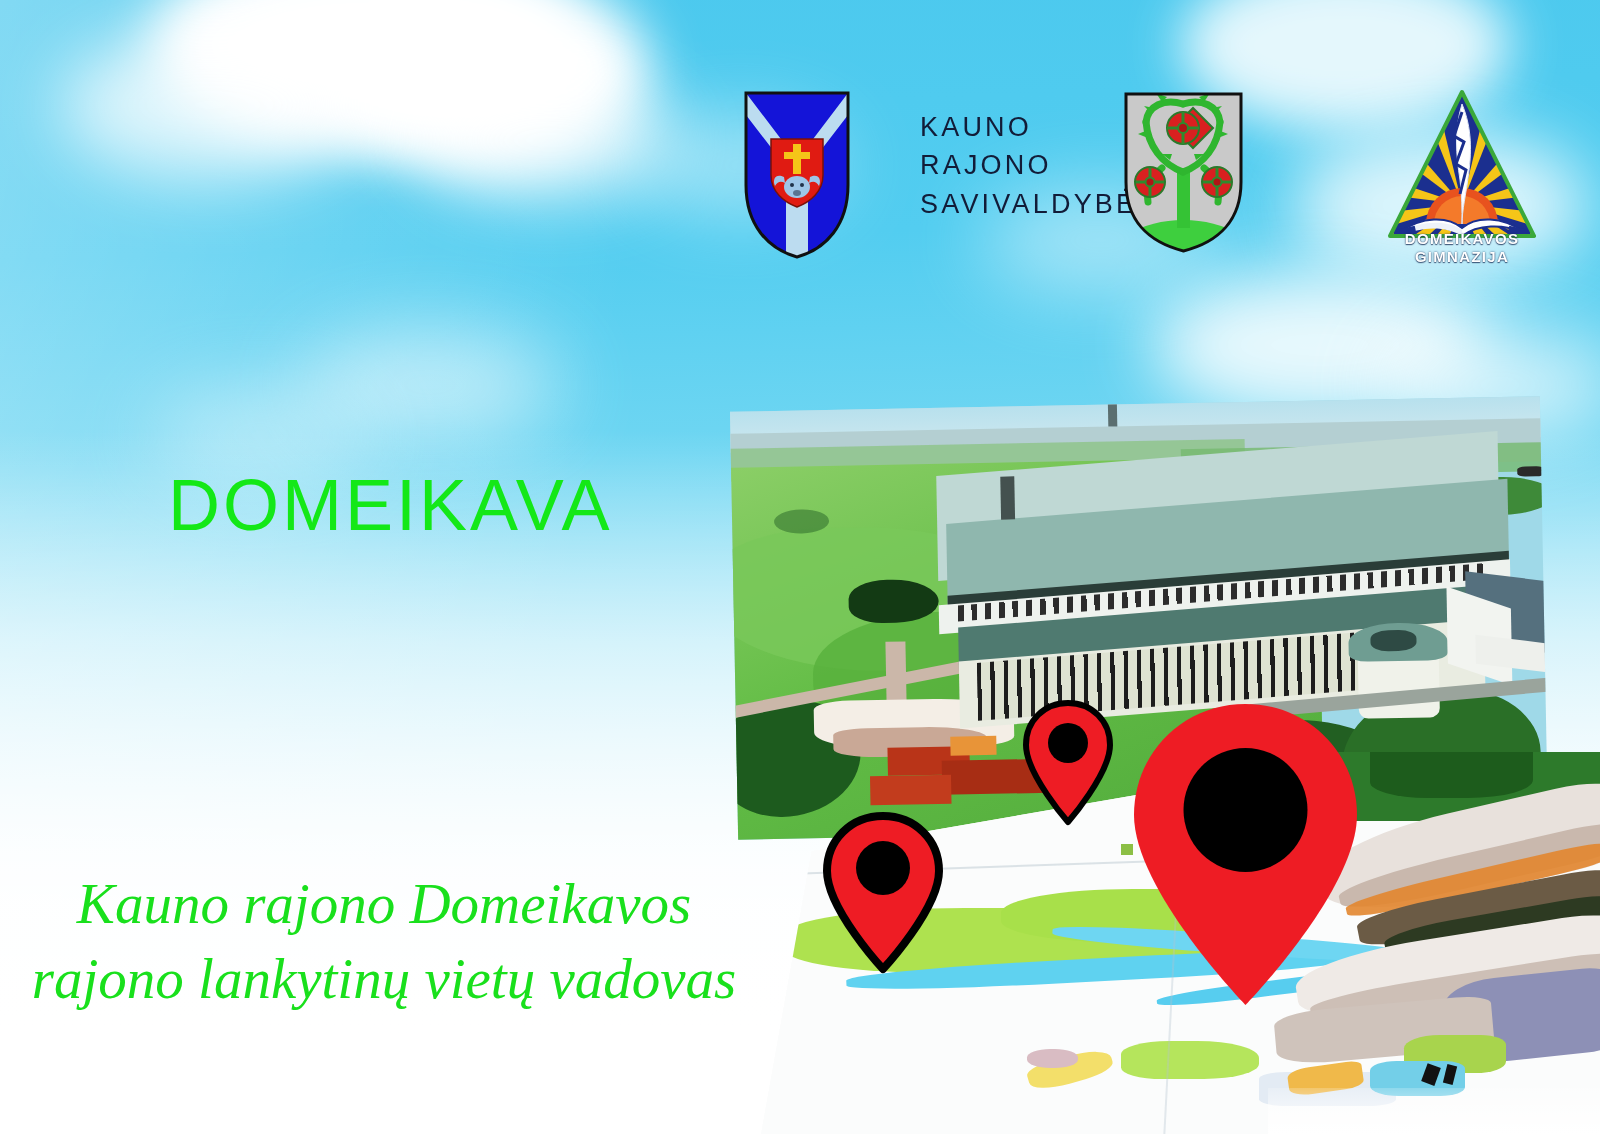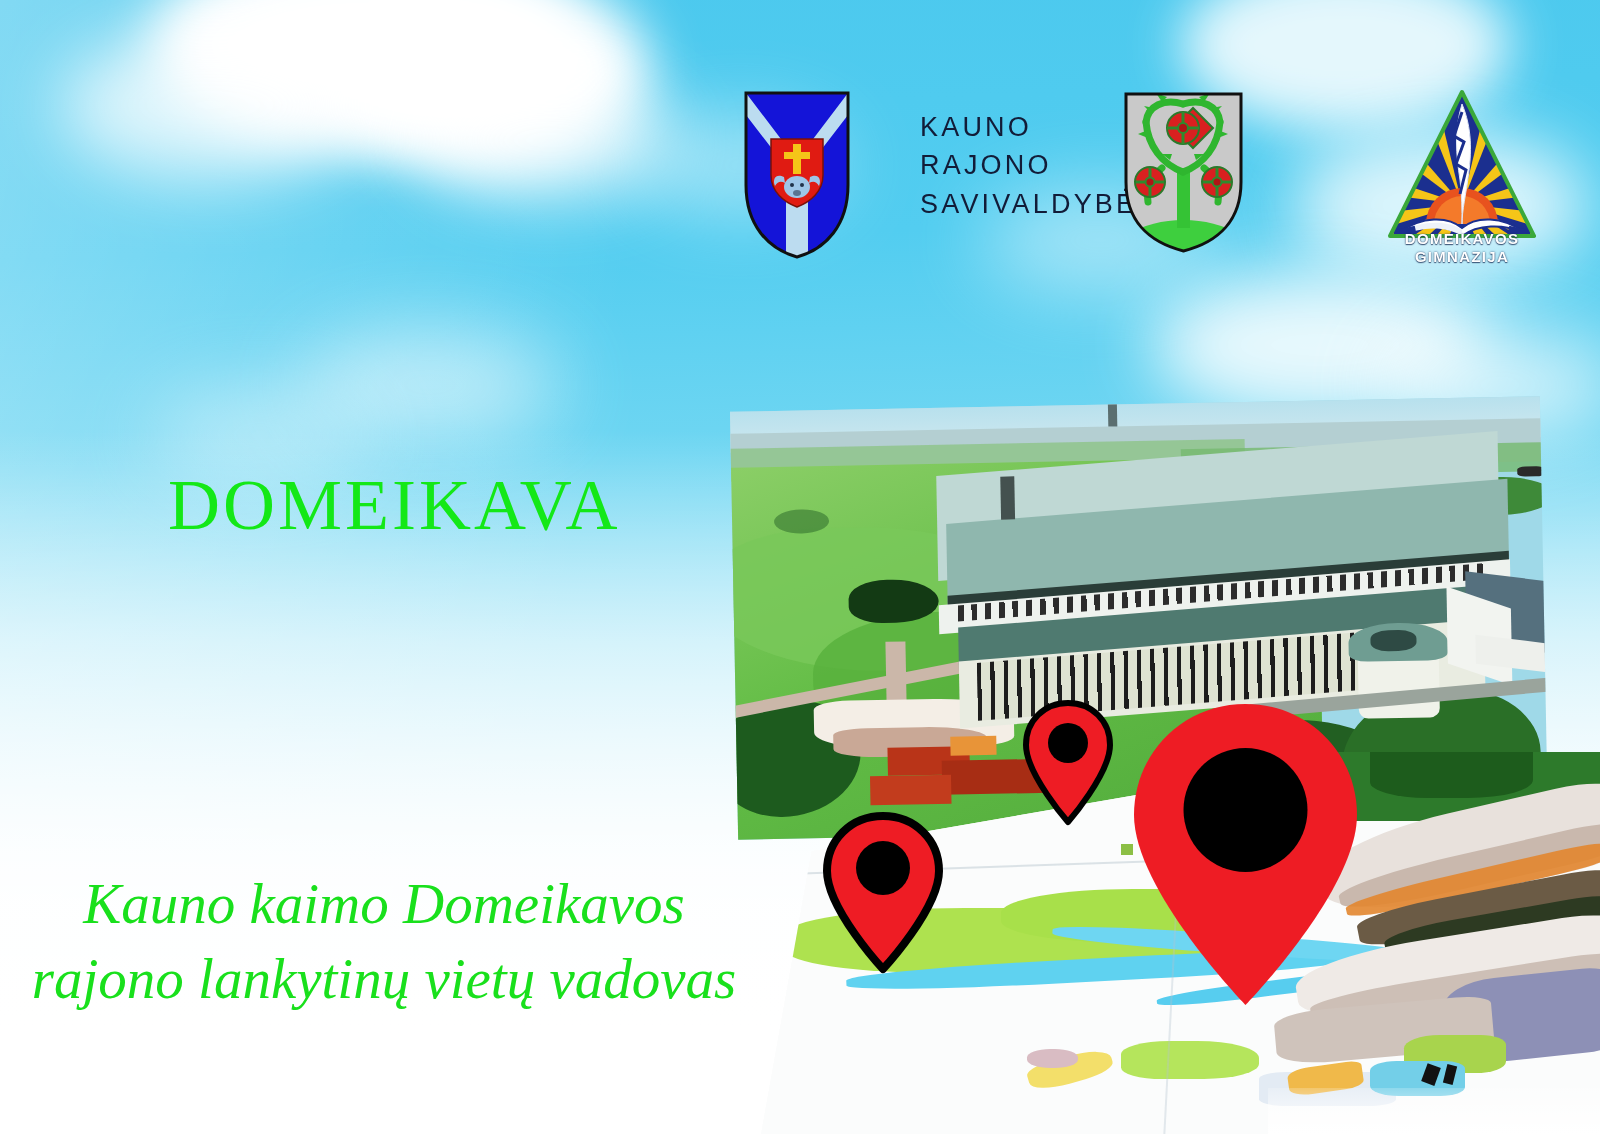--- a/index.html
+++ b/index.html
@@ -41,21 +41,21 @@
   .gim-text{
     position:absolute;left:640px;top:0;width:160px;text-align:center;
     color:#ffffff;font-weight:bold;font-size:15px;letter-spacing:1.3px;line-height:1.22;
     text-shadow:0 0 2px rgba(20,40,80,.85),0 1px 1px rgba(20,40,80,.7);
     font-family:"Liberation Sans",sans-serif;
   }
 
   
   .main-title{
     position:absolute;left:168px;top:464px;
-    font-family:Liberation Serif, serif;
+    font-family:Liberation Sans, sans-serif;
     font-size:72px;letter-spacing:3px;color:#14e817;white-space:nowrap;
   }
   .subtitle{
     position:absolute;left:24px;top:866px;width:720px;
     font-family:"Liberation Serif",serif;
     font-style:italic;font-size:57px;line-height:1.32;color:#19e01c;
     text-align:center;
   }
 
   
@@ -346,17 +346,17 @@
       <polygon points="80,8 152,152 8,152" fill="none" stroke="#3aa83a" stroke-width="4" stroke-linejoin="round"></polygon>
     </svg>
 
     <div class="gim-text" style="top:146px;white-space:pre-line;">DOMEIKAVOS
 GIMNAZIJA</div>
   </div>
 
   <div class="main-title">DOMEIKAVA</div>
 
   <div class="subtitle">
-    <div>Kauno kaimo Domeikavos</div>
+    <div>Kauno rajono Domeikavos</div>
     <div>rajono lankytinų vietų vadovas</div>
   </div>
 
 </div>
 
 </body></html>

